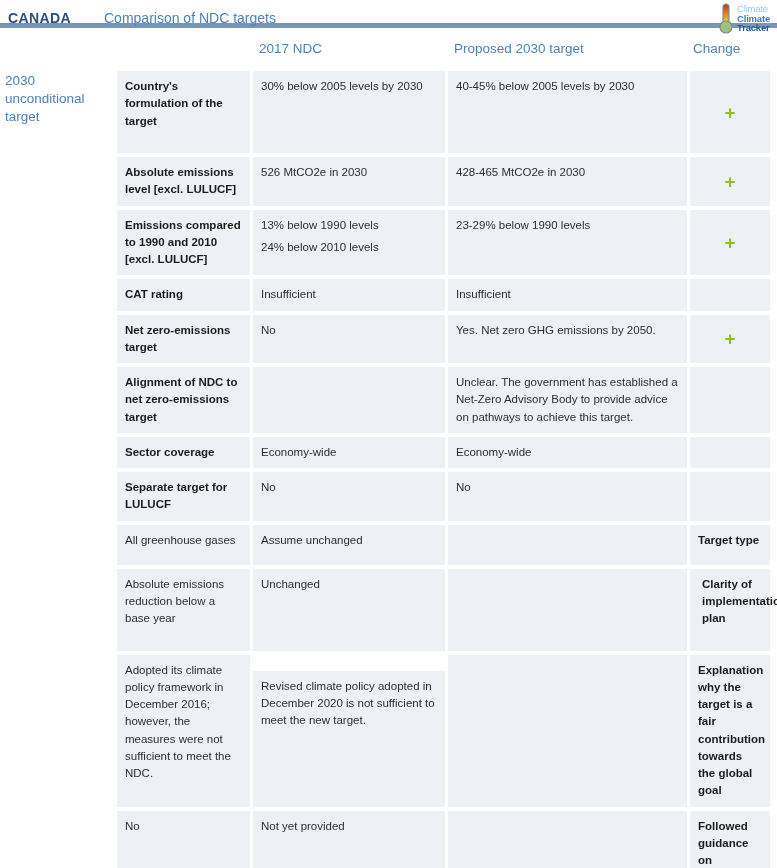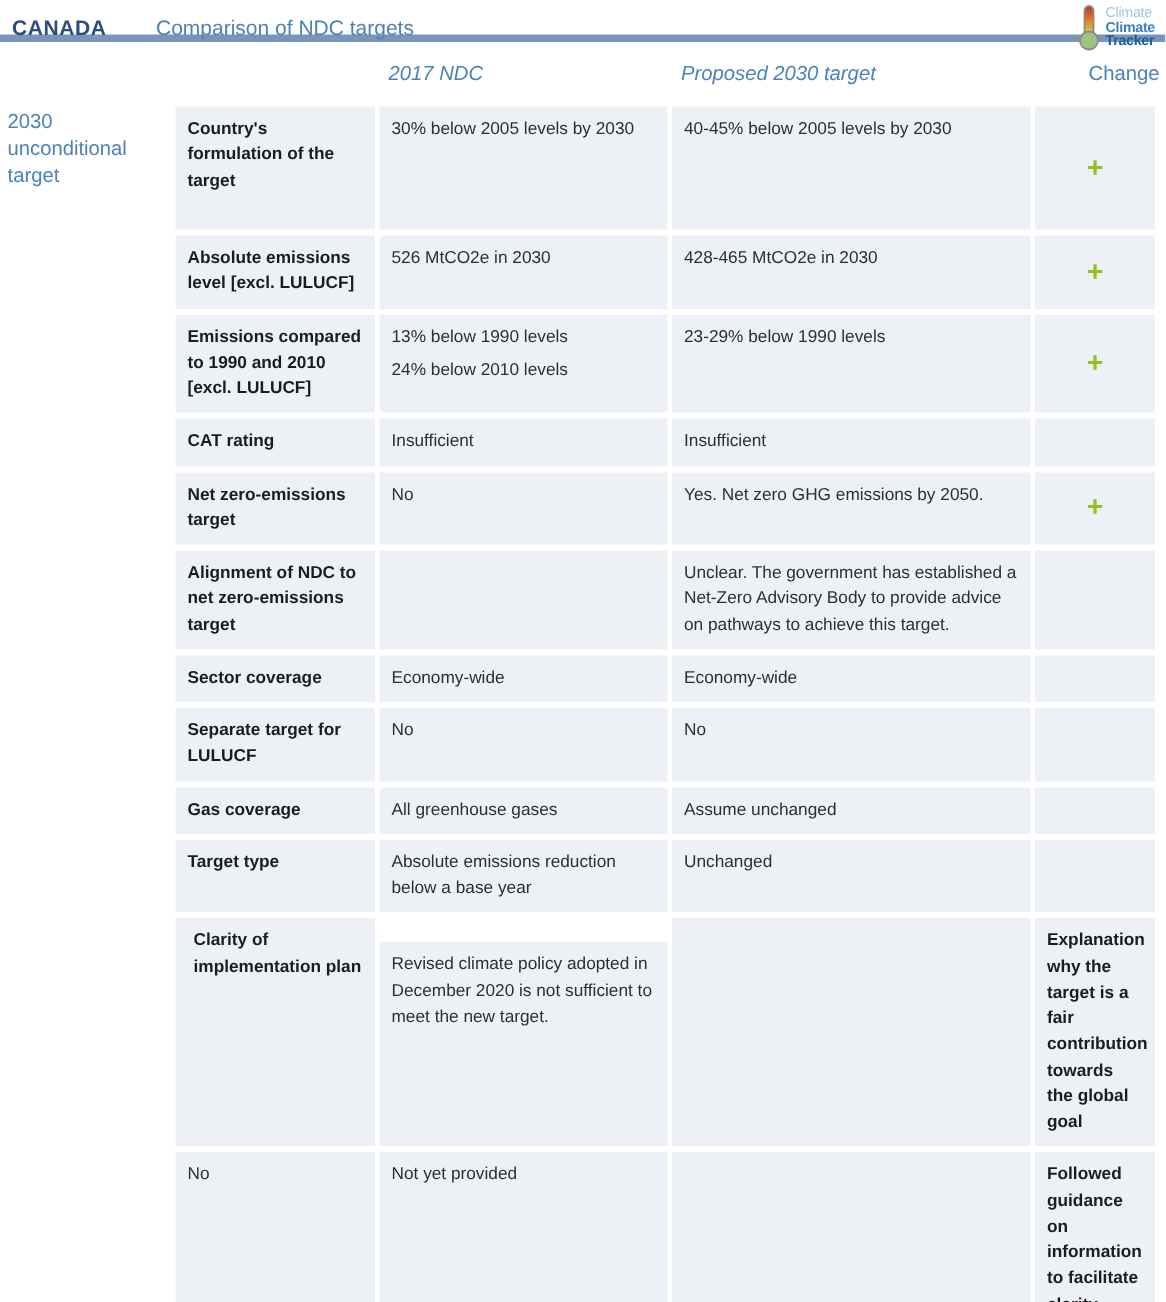--- a/index.html
+++ b/index.html
@@ -14,22 +14,22 @@
   .report-title{position:absolute;left:104px;top:10px;color:#4d82b8;font-size:14px;}
   .logo{position:absolute;right:7px;top:3px;display:flex;align-items:center;gap:3px;cursor:pointer;}
   .logo-text{display:flex;flex-direction:column;font-size:9.5px;line-height:9.5px;letter-spacing:-.2px;}
   .logo-climate{color:#9ec6e6;font-weight:normal;}
   .logo-action{color:#3c7fbf;font-weight:bold;}
   .logo-tracker{color:#1f5c94;font-weight:bold;}
   .divider{height:5px;background:#7996ba;}
   
   .colheads{display:grid;grid-template-columns:117px 133px 192px 239px 80px;column-gap:3px;
     padding:13px 0 15px 0;color:#4d82b8;font-size:13.5px;}
-  .colheads .ch-2017,.colheads .ch-prop{padding-left:3px;font-style:italic;}
-  .colheads .ch-change{text-align:right;}
+  .colheads .ch-2017,.colheads .ch-prop{padding-left:3px;}
+  .colheads .ch-change{text-align:left;}
   
   .table-wrap{position:relative;padding-left:117px;}
   .section-label{position:absolute;left:5px;top:1px;width:110px;color:#4d82b8;font-size:13.5px;line-height:1.35;}
   .grid{display:grid;grid-template-columns:133px 192px 239px 80px;gap:4px 3px;}
   .cell{background:#edf1f6;padding:7px 8px;font-size:11.5px;line-height:1.5;box-sizing:border-box;}
   .c-label{font-weight:bold;color:#1c1c1c;}
   .c-label .ln{font-weight:bold;}
   .cell .line + .line{margin-top:5px;}
   .cell .bold-line{font-weight:bold;margin-top:1px;}
   .c-change{display:flex;align-items:center;justify-content:center;}
@@ -147,39 +147,41 @@
 
   <div class="cell c-label" style="min-height: 40px;"><span class="lb">Separate target for LULUCF</span><span class="ln"></span></div>
   <div class="cell c-ndc" style="min-height: 40px;">
         <div class="line">No</div>
       </div>
   <div class="cell c-prop" style="min-height: 40px;">
         <div class="line">No</div>
       </div>
   <div class="cell c-change" style="min-height: 40px;"></div>
 
-  <div class="cell c-label" style="min-height: 24px;"><span class="lb">Gas coverage</span><span class="ln"></span></div>
   <div class="cell c-ndc" style="min-height: 24px;">
         <div class="line">All greenhouse gases</div>
       </div>
   <div class="cell c-prop" style="min-height: 24px;">
         <div class="line">Assume unchanged</div>
       </div>
   <div class="cell c-change" style="min-height: 24px;"></div>
 
   <div class="cell c-label" style="min-height: 40px;"><span class="lb">Target type</span><span class="ln"></span></div>
   <div class="cell c-ndc" style="min-height: 40px;">
         <div class="line">Absolute emissions reduction below a base year</div>
       </div>
   <div class="cell c-prop" style="min-height: 40px;">
         <div class="line">Unchanged</div>
       </div>
   <div class="cell c-change" style="min-height: 40px;"></div>
 
   <div class="cell c-label" style="min-height: 82px; padding-left: 12px;"><span class="lb">Clarity of implementation plan</span><span class="ln"></span></div>
+  <div class="cell c-ndc" style="min-height: 82px;">
+        <div class="line">Adopted its climate policy framework in December 2016; however, the measures were not sufficient to meet the NDC.</div>
+      </div>
   <div class="cell c-prop" style="min-height: 82px; margin-top: 16px;">
         <div class="line">Revised climate policy adopted in December 2020 is not sufficient to meet the new target.</div>
       </div>
   <div class="cell c-change" style="min-height: 82px;"></div>
 
   <div class="cell c-label" style="min-height: 78px;"><span class="lb">Explanation why the target is a fair contribution towards the global goal</span><span class="ln"></span></div>
   <div class="cell c-ndc" style="min-height: 78px;">
         <div class="line">No</div>
       </div>
   <div class="cell c-prop" style="min-height: 78px;">

